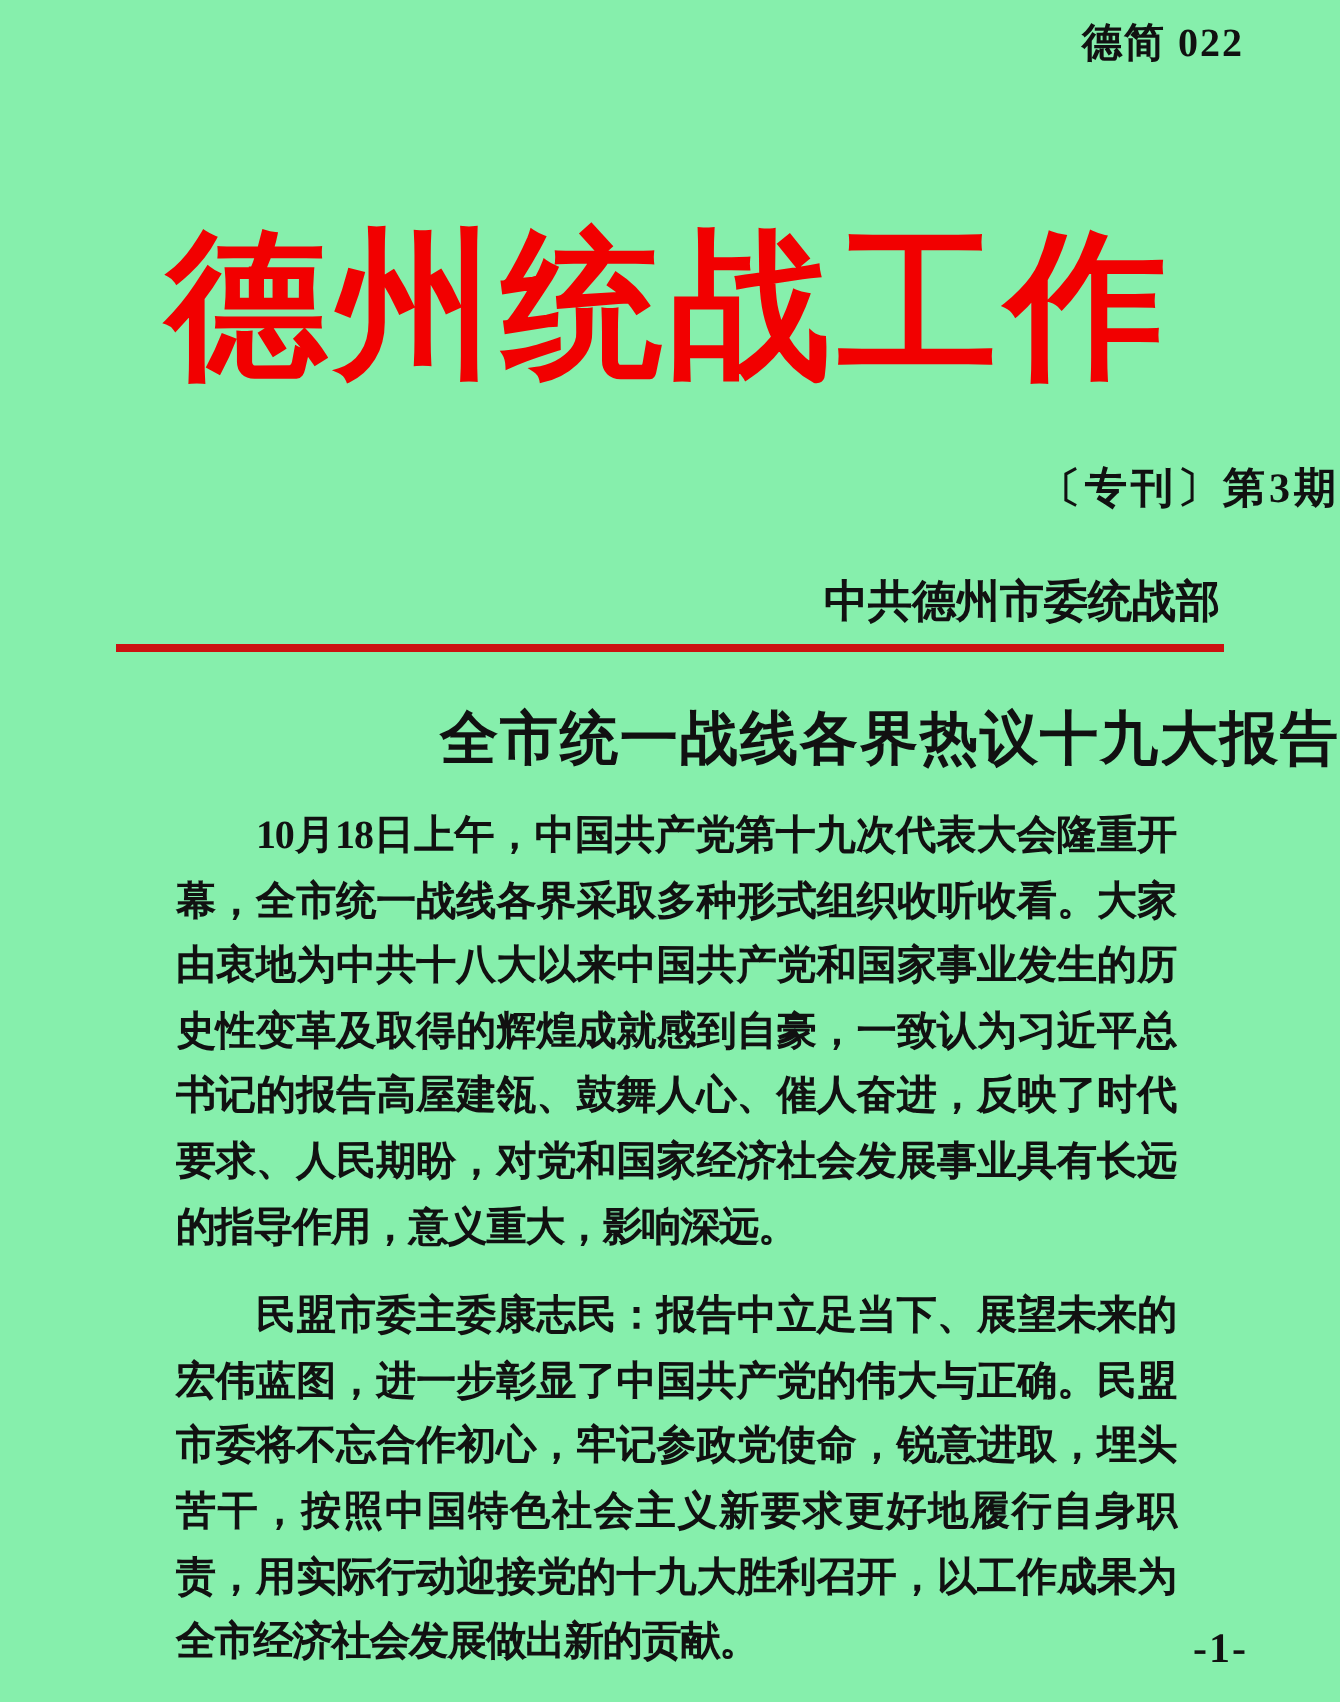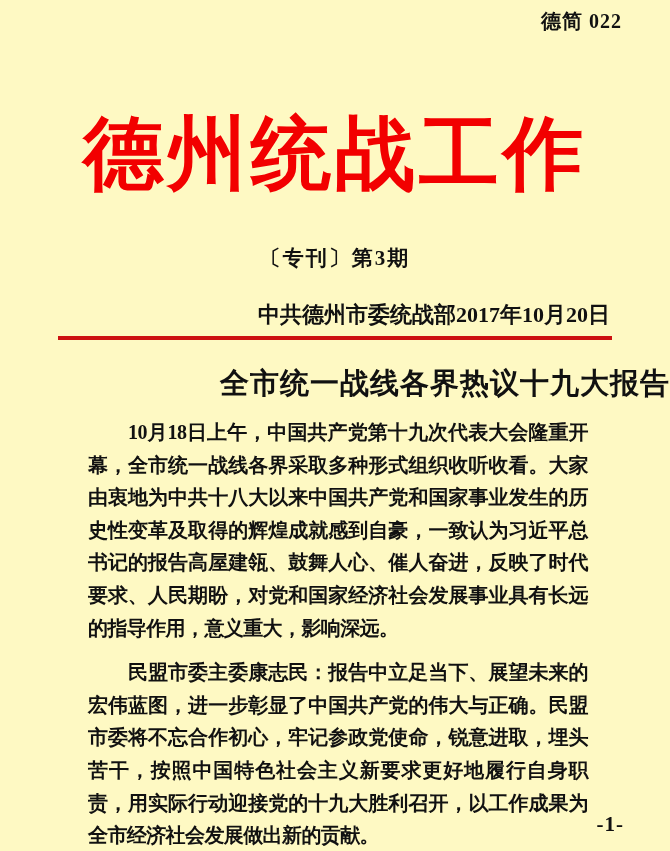--- a/index.html
+++ b/index.html
@@ -1,19 +1,19 @@
 <!DOCTYPE html>
 <html><head>
 <meta charset="utf-8">
 <style>
   html,body{margin:0;padding:0;background:#888;}
   .page{
     position:relative;
     width:670px;height:851px;
-    background:#fef9c3;
+    background:#86efac;
     font-family:"Liberation Serif","DejaVu Serif",serif;
     color:#111;
     overflow:hidden;
     margin:0 auto;
   }
   .doc-number{
     text-align:right;
     margin:8px 48px 0 0;
     font-size:20px;
     font-weight:bold;
@@ -23,22 +23,22 @@
   .masthead{
     text-align:center;
     margin-top:72px;
     font-size:80px;
     line-height:96px;
     font-weight:bold;
     letter-spacing:4px;
     white-space:nowrap;
   }
   .issue-label{
-    text-align:center;
-    margin-top:42px;
+    text-align:right;
+    margin-top:28px;
     font-size:21px;
     font-weight:bold;
     letter-spacing:2px;
     height:28px;
   }
   .header-rule{
     display:flex;
     justify-content:space-between;
     align-items:flex-end;
     margin:28px 58px 0 58px;
@@ -82,21 +82,20 @@
 <div class="page">
 
   <div class="doc-number">德简 022</div>
 
   <div class="masthead" style="color: rgb(242, 0, 0);">德州统战工作</div>
 
   <div class="issue-label">〔专刊〕第3期</div>
 
   <div class="header-rule" style="border-bottom: 4px solid rgb(204, 17, 17); justify-content: flex-end;">
     <span class="publisher">中共德州市委统战部</span>
-    <span class="issue-date">2017年10月20日</span>
   </div>
 
   <div class="article-title">全市统一战线各界热议十九大报告</div>
 
   <div class="article-body">
     <p><span class="speaker"></span><span>10月18日上午，中国共产党第十九次代表大会隆重开幕，全市统一战线各界采取多种形式组织收听收看。大家由衷地为中共十八大以来中国共产党和国家事业发生的历史性变革及取得的辉煌成就感到自豪，一致认为习近平总书记的报告高屋建瓴、鼓舞人心、催人奋进，反映了时代要求、人民期盼，对党和国家经济社会发展事业具有长远的指导作用，意义重大，影响深远。</span></p>
     <p><span class="speaker">民盟市委主委康志民：</span><span>报告中立足当下、展望未来的宏伟蓝图，进一步彰显了中国共产党的伟大与正确。民盟市委将不忘合作初心，牢记参政党使命，锐意进取，埋头苦干，按照中国特色社会主义新要求更好地履行自身职责，用实际行动迎接党的十九大胜利召开，以工作成果为全市经济社会发展做出新的贡献。</span></p>
     <p><span class="speaker">中共德州市委统战部：</span><span>报告深刻阐述了中国共产党新时代的</span></p>
   </div>
 

